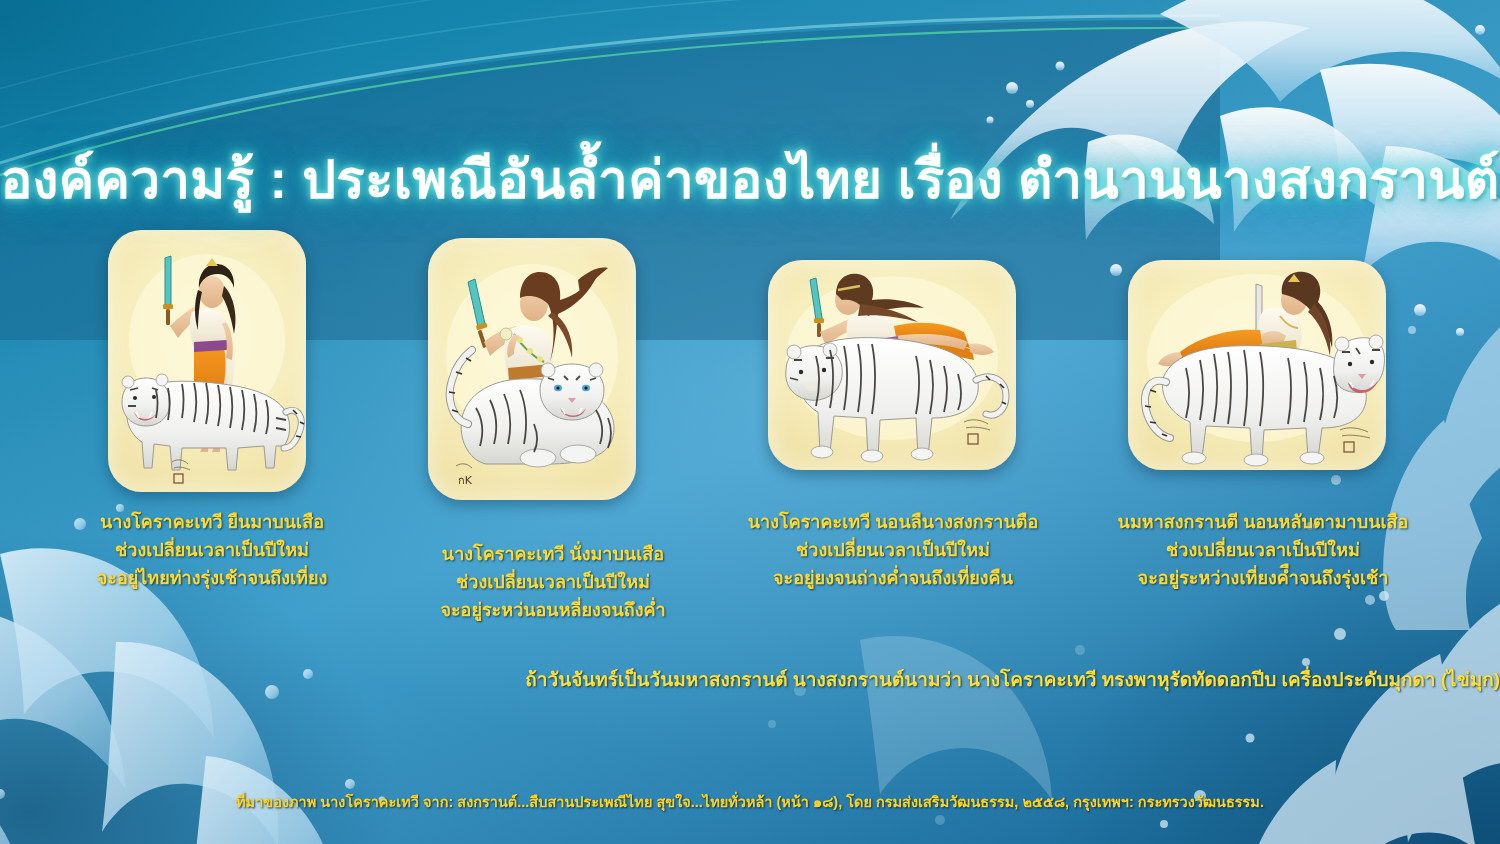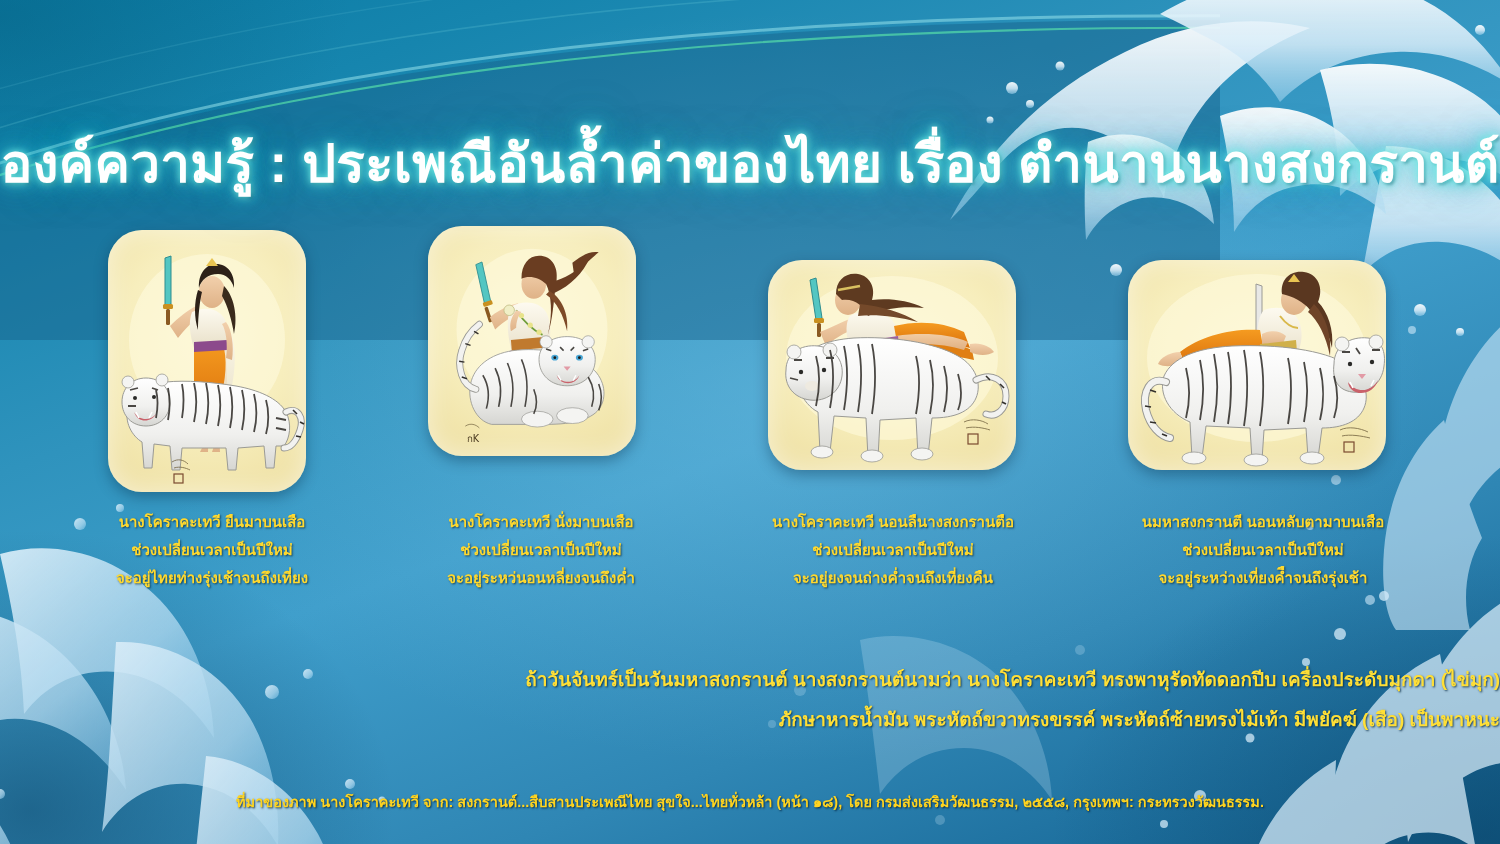--- a/index.html
+++ b/index.html
@@ -34,21 +34,21 @@
   
   .splash { position:absolute; pointer-events:none; }
   #splash-top-right { top:-30px; right:-40px; width:620px; height:400px; opacity:0.97; }
   #splash-bottom-left { bottom:-70px; left:-120px; width:560px; height:420px; opacity:0.92; }
   #splash-bottom-right { bottom:-80px; right:-60px; width:520px; height:400px; opacity:0.88; }
   #splash-mid-right { top:300px; right:-30px; width:300px; height:330px; opacity:0.80; }
   #splash-center { top:600px; left:740px; width:420px; height:240px; opacity:0.55; }
 
   
   #title-bar {
-    position:absolute; top:124px; left:0; width:1500px; height:78px;
+    position:absolute; top:140px; left:0; width:1500px; height:78px;
     display:flex; align-items:center; justify-content:center;
     z-index:6;
   }
   #title-text {
     font-family:"Liberation Sans", sans-serif;
     font-size:53px; font-weight:bold;
     color:#ffffff;
     letter-spacing:0.3px;
     white-space:nowrap;
     text-shadow:
@@ -67,39 +67,39 @@
   .card {
     position:absolute;
     border-radius:34px;
     background:
       radial-gradient(ellipse 110% 95% at 50% 40%, #fbf4cf 0%, #f7eebd 38%, #efe1a4 70%, #e6d491 100%);
     box-shadow:0 5px 14px rgba(0,35,60,0.35), inset 0 0 26px rgba(255,255,255,0.55);
     overflow:hidden;
   }
   .card svg { display:block; width:100%; height:100%; }
   #card-1 { left:108px;  top:8px;   width:198px; height:262px; }
-  #card-2 { left:428px;  top:4px;   width:208px; height:230px; }
+  #card-2 { left:428px;  top:16px;   width:208px; height:262px; }
   #card-3 { left:768px;  top:38px;  width:248px; height:210px; }
   #card-4 { left:1128px; top:38px;  width:258px; height:210px; }
 
   
   #captions { position:absolute; top:508px; left:0; width:1500px; z-index:6; }
   .caption {
     position:absolute;
     text-align:center;
     font-family:"Liberation Sans", sans-serif;
-    font-size:15px;
+    font-size:18px;
     line-height:28px;
     font-weight:bold;
     color:#ffd92e;
     text-shadow:1px 1px 2px rgba(0,35,60,0.75);
     white-space:nowrap;
   }
   #caption-1 { left:42px;   width:340px; }
-  #caption-2 { left:366px;  width:350px; }
+  #caption-2 { left:378px;  width:350px;margin-top:32px; }
   #caption-3 { left:718px;  width:350px; }
   #caption-4 { left:1078px; width:370px; }
   .caption-line { display:block; }
 
   
   #body-text {
     position:absolute; top:660px; left:0; width:1500px;
     text-align:right; z-index:6;
     font-family:"Liberation Sans", sans-serif;
     font-size:19px; line-height:40px; font-weight:bold;
@@ -600,18 +600,17 @@
     </div>
     <div class="caption" id="caption-4">
       <span class="caption-line">นมหาสงกรานตี นอนหลับตามาบนเสือ</span>
       <span class="caption-line">ช่วงเปลี่ยนเวลาเป็นปีใหม่</span>
       <span class="caption-line">จะอยู่ระหว่างเที่ยงคืำจนถึงรุ่งเช้า</span>
     </div>
   </div>
 
   <div id="body-text">
     <span class="body-line">ถ้าวันจันทร์เป็นวันมหาสงกรานต์ นางสงกรานต์นามว่า นางโคราคะเทวี ทรงพาหุรัดทัดดอกปีบ เครื่องประดับมุกดา (ไข่มุก)</span>
-    <span class="body-line">ภักษาหารน้ำมัน พระหัตถ์ขวาทรงขรรค์ พระหัตถ์ซ้ายทรงไม้เท้า มีพยัคฆ์ (เสือ) เป็นพาหนะ</span>
   </div>
 
   <div id="source-text">ที่มาของภาพ นางโคราคะเทวี จาก: สงกรานต์...สืบสานประเพณีไทย สุขใจ...ไทยทั่วหล้า (หน้า ๑๘), โดย กรมส่งเสริมวัฒนธรรม, ๒๕๕๘, กรุงเทพฯ: กระทรวงวัฒนธรรม.</div>
 
 </div>
 
 </body></html>

